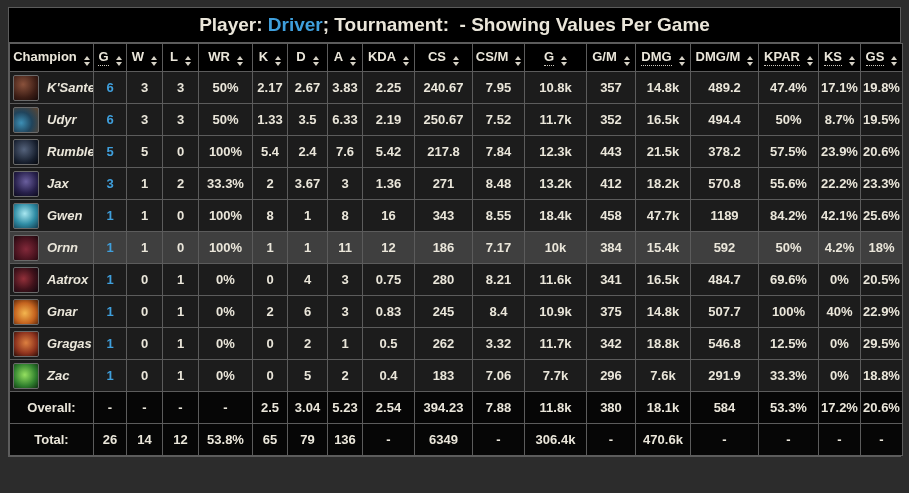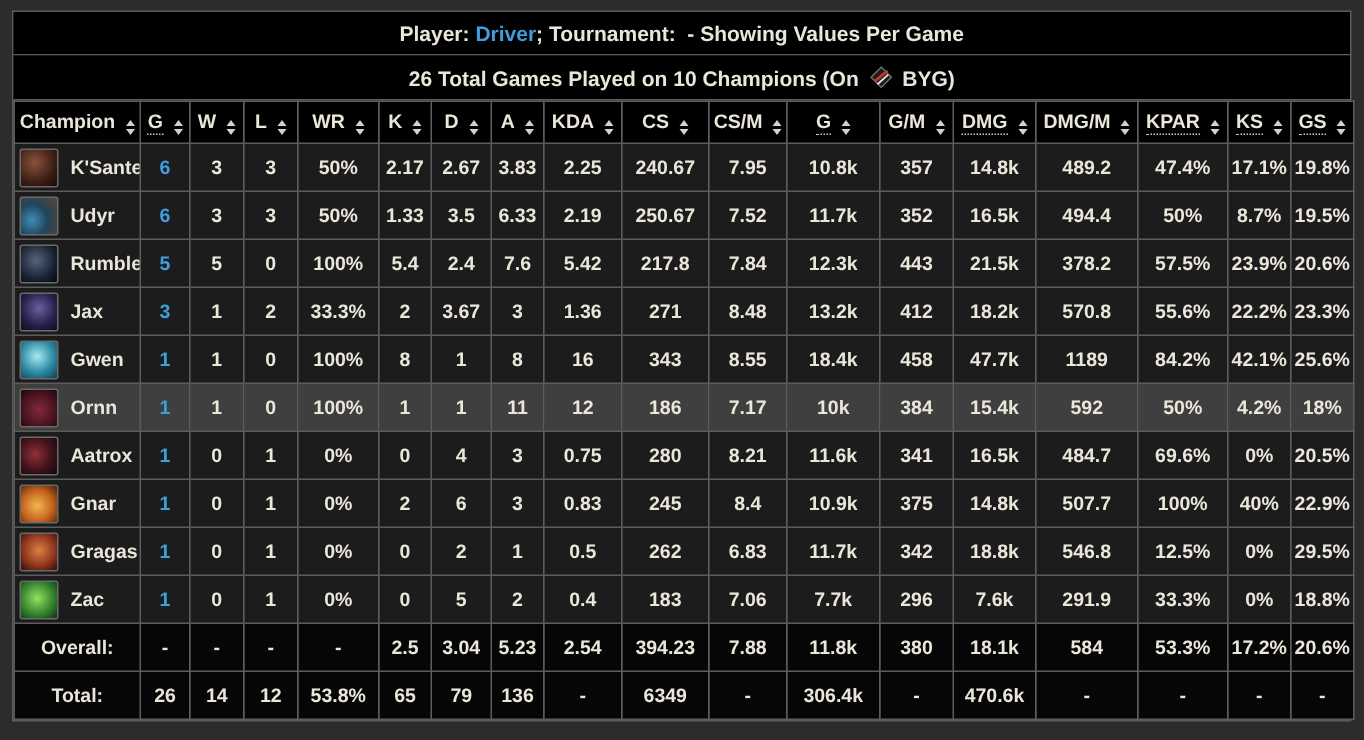--- a/index.html
+++ b/index.html
@@ -7,21 +7,21 @@
     width:909px;height:493px;overflow:hidden;
     background:#2c2c2c;
     font-family:"Liberation Sans","DejaVu Sans",sans-serif;
     font-weight:700;
     color:#eae6da;
   }
   .panel{margin:7px 8px 0 8px;border:1px solid #5c5c5c;}
   .titlebar{
     background:#000;border-bottom:1px solid #5c5c5c;
     text-align:center;padding:6px 4px;
-    font-size:14px;white-space:pre;
+    font-size:19px;white-space:pre;
     display:flex;align-items:center;justify-content:center;
   }
   .titlebar a{color:#3f9fdc;text-decoration:none;cursor:pointer;white-space:pre;}
   .byg-icon{display:inline-block;width:17px;height:17px;margin:0 6px;vertical-align:-3px;}
   table{
     border-collapse:collapse;table-layout:fixed;width:893px;
     font-size:13px;
   }
   th,td{
     border:1px solid #5c5c5c;text-align:center;
@@ -29,21 +29,21 @@
   }
   thead th{background:#000;height:27px;font-size:13px;cursor:pointer;margin-left:37px;}
   thead th .lbl{display:inline-block;}
   thead th .lbl.dotted{border-bottom:1px dotted #cfcbc0;padding-bottom:1px;}
   .sort{display:inline-flex;flex-direction:column;gap:2px;margin-left:7px;vertical-align:1px;}
   .sort i{display:block;width:0;height:0;border-left:3.5px solid transparent;border-right:3.5px solid transparent;}
   .sort .up{border-bottom:4px solid #d6d2c6;}
   .sort .dn{border-top:4px solid #d6d2c6;}
   tbody td{background:#1c1c1c;height:31px;}
   tbody tr.hl td{background:#3f3f3f;}
-  td.champ{text-align:left;padding-left:3px;}
+  td.champ{text-align:left;padding-left:3px;font-style:italic;}
   .champ-inner{display:flex;align-items:center;gap:8px;}
   .cicon{width:26px;height:26px;flex:0 0 26px;border:1px solid #6a6a6a;box-sizing:border-box;border-radius:2px;}
   td.glink{color:#3f9fdc;cursor:pointer;}
   tfoot td{background:#060606;height:31px;}
   tfoot td.flabel{font-size:13px;}
   
   .ic-ksante {background:radial-gradient(circle at 38% 35%,#8a523c,#3c1d15 62%,#160a09);}
   .ic-udyr   {background:radial-gradient(circle at 30% 62%,#3d8fb5,#20445c 48%,#5d4530);}
   .ic-rumble {background:radial-gradient(circle at 42% 40%,#55637c,#171f2e 65%,#05070c);}
   .ic-jax    {background:radial-gradient(circle at 50% 40%,#6a5f9e,#27204b 60%,#0d0b1e);}
@@ -56,27 +56,20 @@
 </style>
 </head>
 <body>
 
 <div class="panel">
 
   <div class="titlebar">
     <span>Player: </span><a>Driver</a><span>; Tournament: </span><span> - Showing Values Per Game</span>
   </div>
 
-  <div class="titlebar">
-    <span>26 Total Games Played on 10 Champions (On</span><svg class="byg-icon" viewBox="0 0 20 20">
-        <polygon points="2,10 10,2 18,10 10,18" fill="#1c1c1c" stroke="#7a7a7a" stroke-width="1"></polygon>
-        <path d="M5,13 L15,5" stroke="#b63b2e" stroke-width="2.2" fill="none"></path>
-        <path d="M7,15.5 L15.5,8" stroke="#eae6da" stroke-width="1.4" fill="none"></path>
-      </svg><span>BYG</span><span>)</span>
-  </div>
 
   <table>
     <colgroup id="cols">
         <col style="width: 84px;">
         <col style="width: 33px;">
         <col style="width: 36px;">
         <col style="width: 36px;">
         <col style="width: 54px;">
         <col style="width: 35px;">
         <col style="width: 40px;">
@@ -378,21 +371,21 @@
           </td>
           <td class="glink">1</td>
           <td>0</td>
           <td>1</td>
           <td>0%</td>
           <td>0</td>
           <td>2</td>
           <td>1</td>
           <td>0.5</td>
           <td>262</td>
-          <td>6.83</td>
+          <td>3.32</td>
           <td>11.7k</td>
           <td>342</td>
           <td>18.8k</td>
           <td>546.8</td>
           <td>12.5%</td>
           <td>0%</td>
           <td>29.5%</td>
         </tr>
         <tr>
           <td class="champ">

